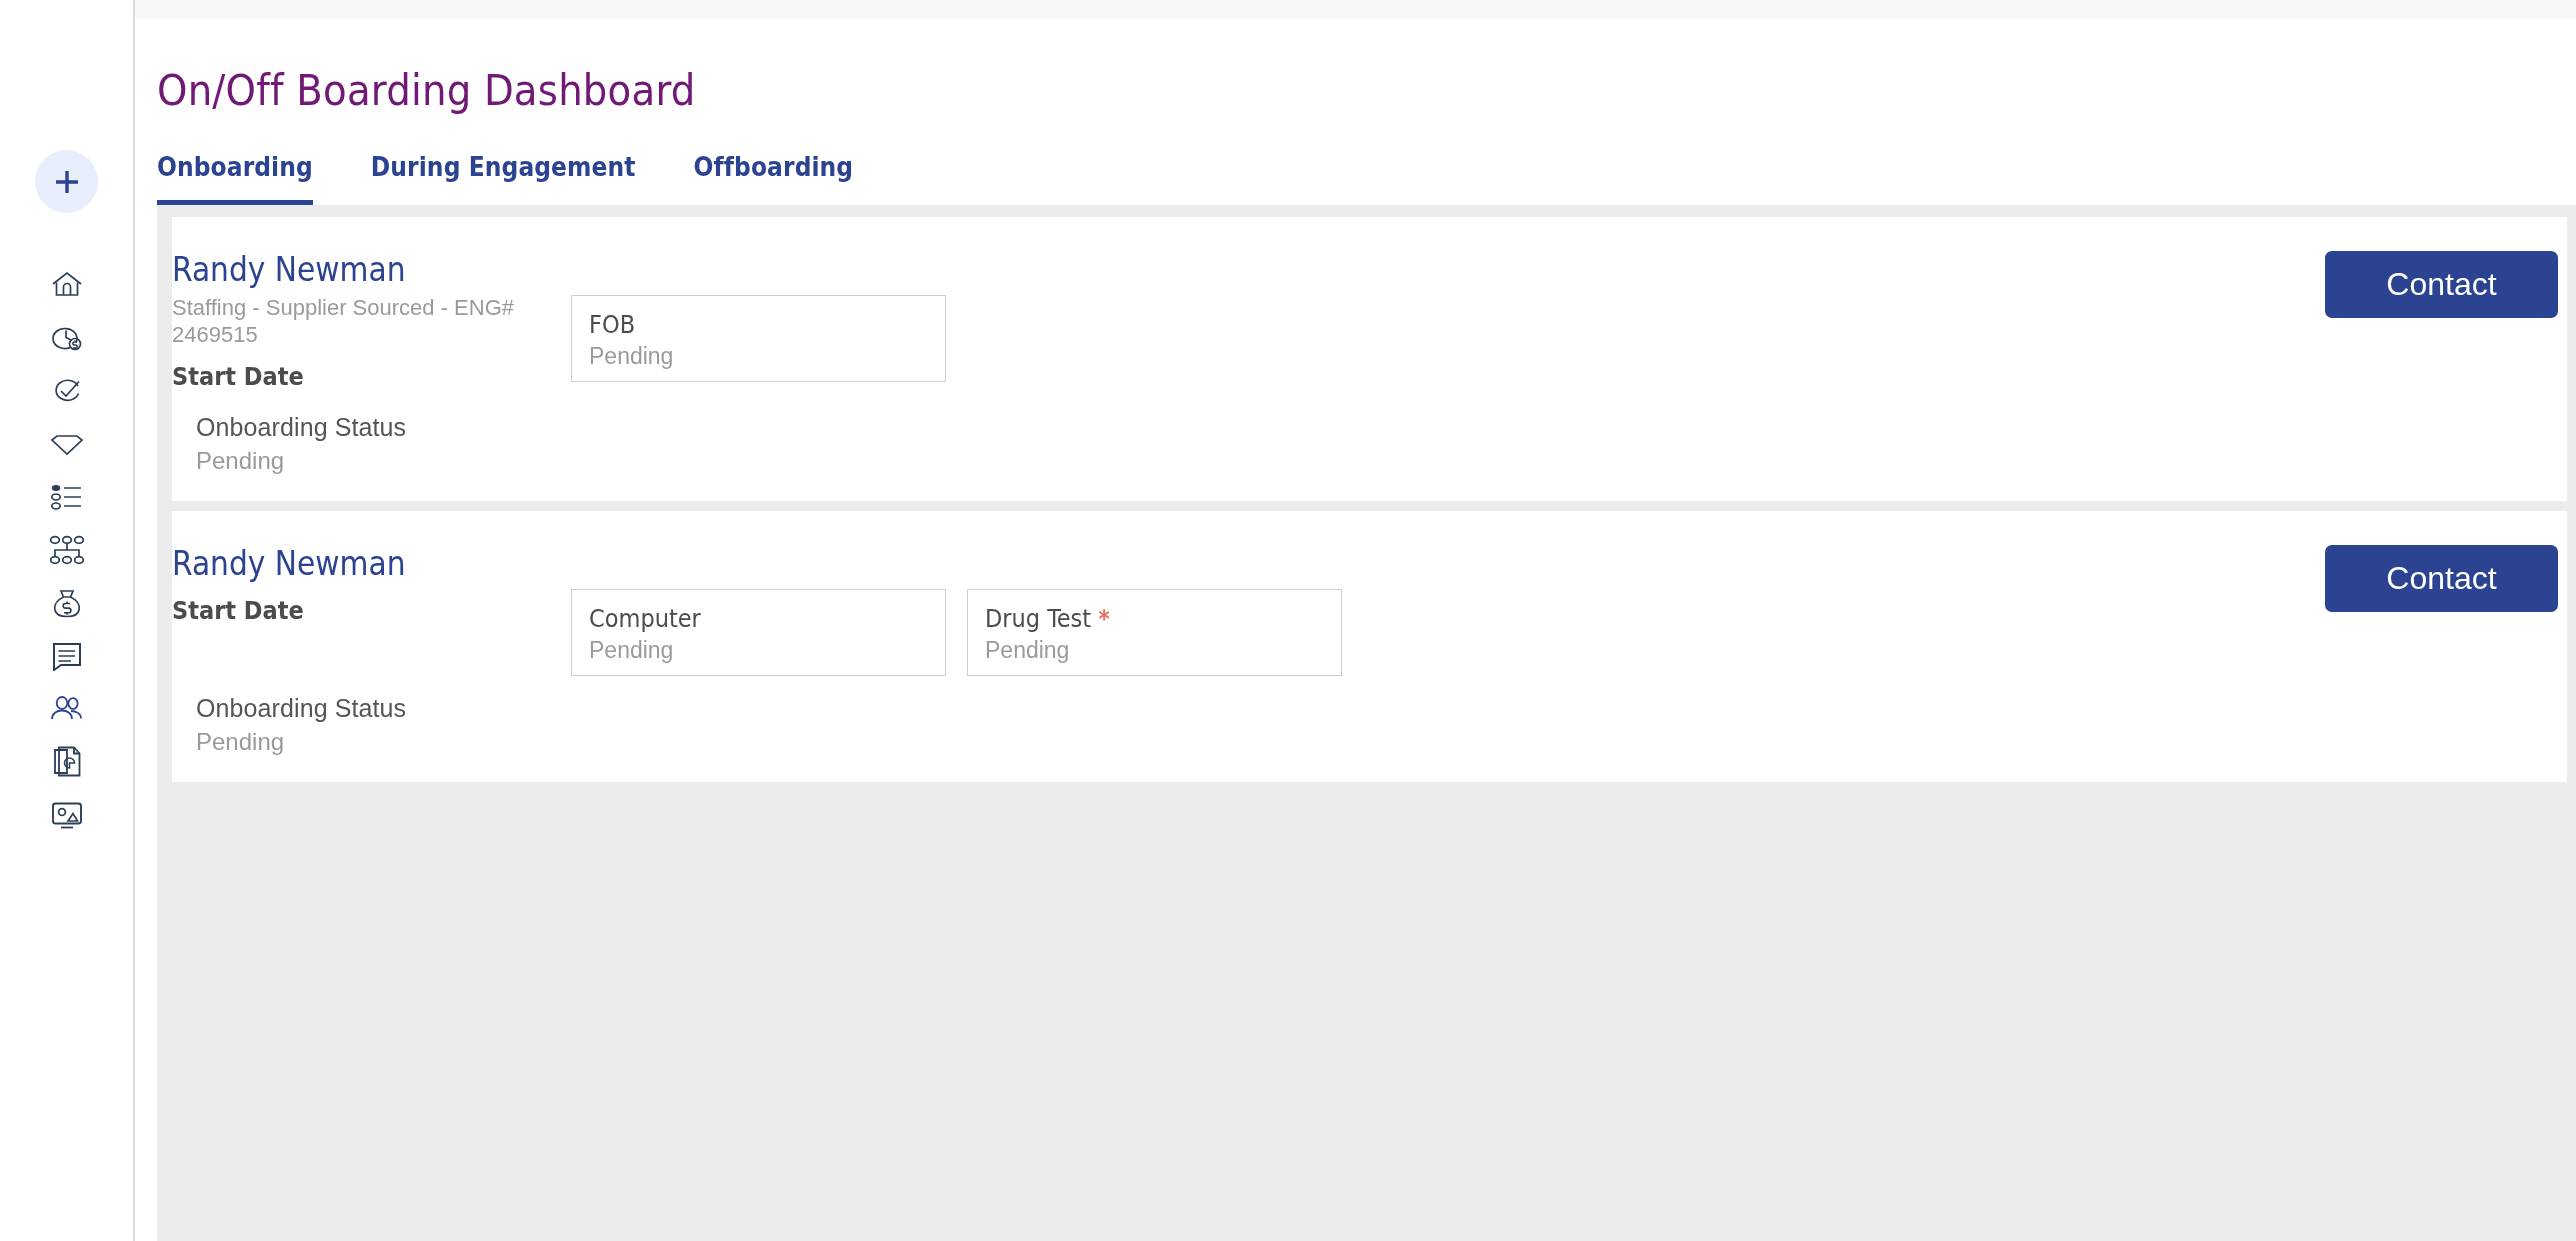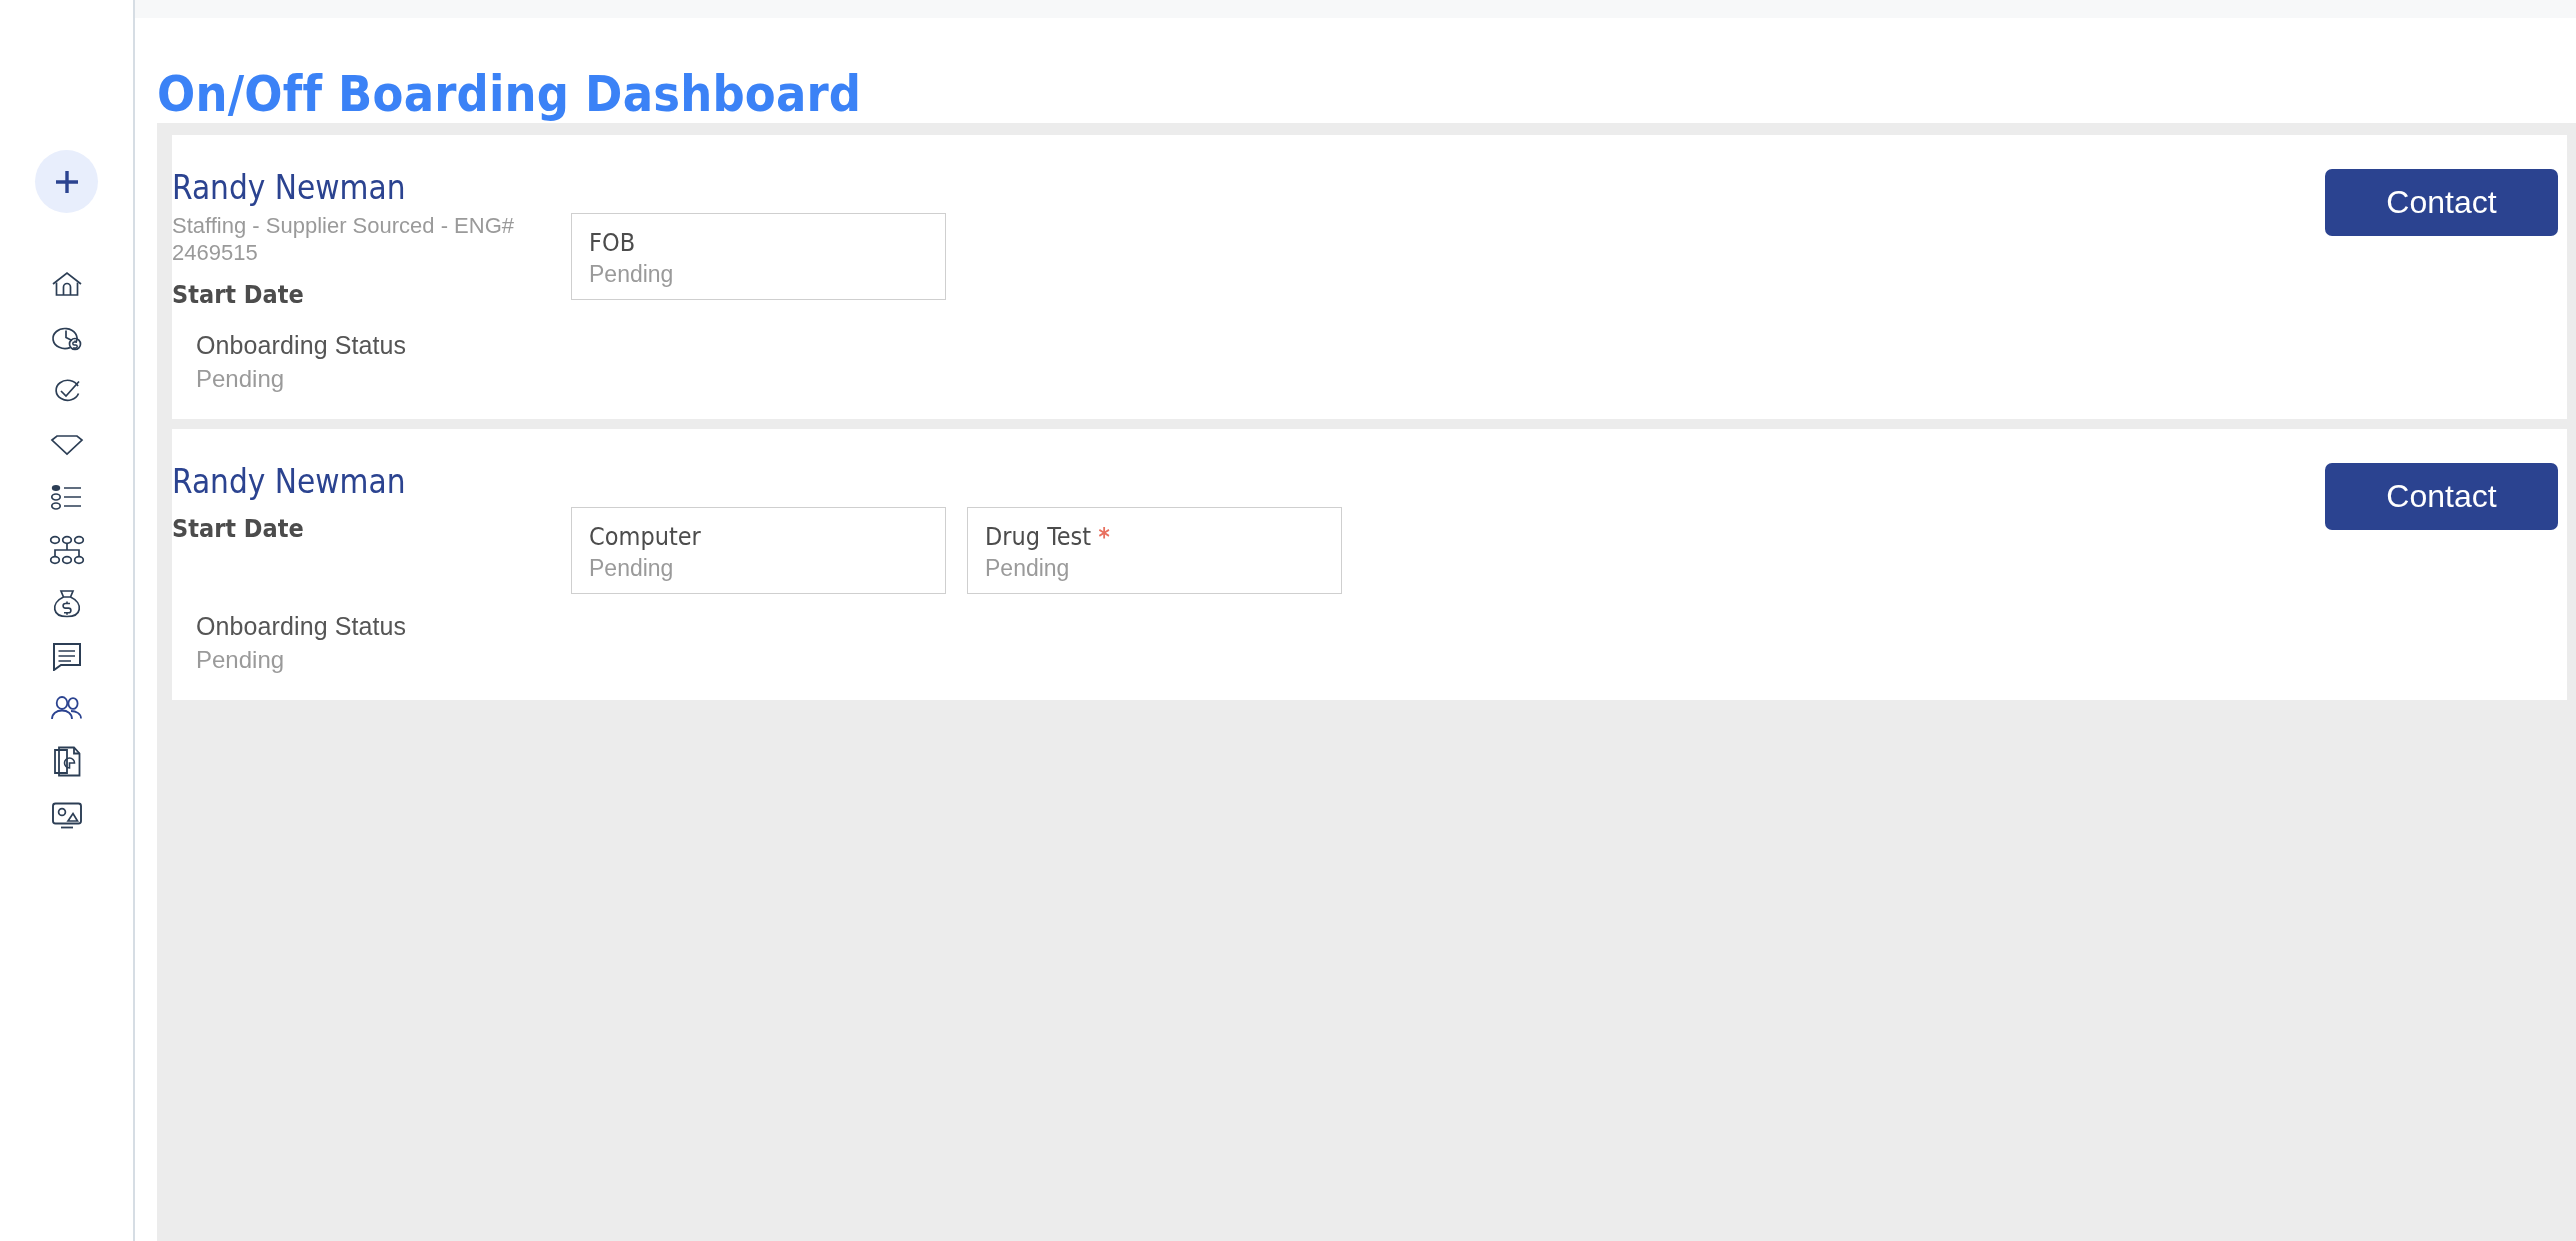--- a/index.html
+++ b/index.html
@@ -39,22 +39,22 @@
   
   .main {
     flex: 1 1 auto; height: 1241px; position: relative;
     background: #ffffff;
     display: flex; flex-direction: column;
   }
   .top-strip { height: 18px; background: #f7f8f9; flex: 0 0 18px; }
 
   .page-title {
     font-family: "DejaVu Sans Condensed", "Liberation Sans Narrow", "Liberation Sans", sans-serif;
-    font-size: 50px; font-weight: 700;
-    color: #3b82f6;
+    font-size: 43px; font-weight: 400;
+    color: #701a75;
     letter-spacing: 0.2px;
     margin: 47px 0 0 22px;
     white-space: nowrap;
   }
 
   .tabs {
     margin: 28px 0 0 22px;
     display: flex; align-items: flex-end; gap: 0;
     border-bottom: 0;
     height: 62px;
@@ -296,20 +296,25 @@
       </div>
 
     </div>
   </nav>
 
   <section class="main">
     <div class="top-strip"></div>
 
     <h1 class="page-title">On/Off Boarding Dashboard</h1>
 
+    <div class="tabs">
+      <div class="tab active">Onboarding</div>
+      <div class="tab">During Engagement</div>
+      <div class="tab">Offboarding</div>
+    </div>
 
 
     <div class="cards-region">
 
       <article class="card">
         <div class="card-inner">
           <button class="contact-btn">Contact</button>
           <div class="card-head-row">
             <div class="card-left">
               <div class="person-name">Randy Newman</div>

